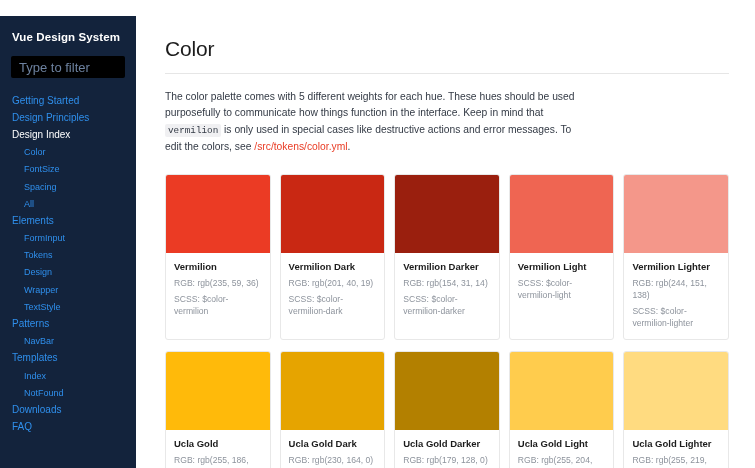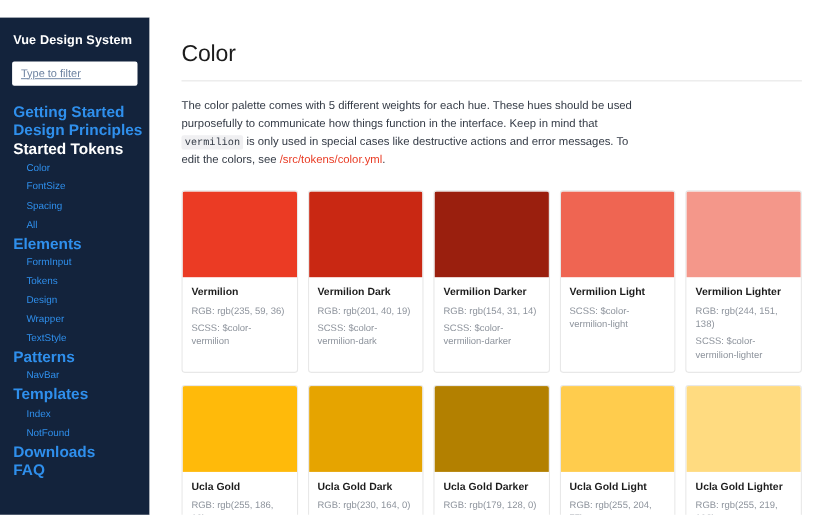--- a/index.html
+++ b/index.html
@@ -25,41 +25,40 @@
     font-size: 11.5px;
     font-weight: bold;
     padding: 2px 12px 0 12px;
     letter-spacing: .1px;
     line-height: 14px;
   }
   .filter-wrap { padding: 12px 11px 0 11px; }
   .filter-input {
     width: 114px;
     height: 22px;
-    background: #ffffff;
+    background: #000000;
     border: none;
     border-radius: 2px;
     color: #7e92ad;
-    font-size: 10px;
+    font-size: 13px;
     font-family: "Liberation Sans", sans-serif;
     padding: 0 8px;
     outline: none;
     display: block;
-    text-decoration: underline;
   }
   .filter-input::placeholder { color: #6d82a0; }
 
   .nav { padding: 14px 0 0 0; }
   .nav-item {
     display: block;
-    font-size: 14px;
+    font-size: 10px;
     line-height: 10px;
     padding: 3.6px 12px;
     color: #2f8fec;
-    font-weight: bold;
+    font-weight: normal;
     text-decoration: none;
     white-space: nowrap;
   }
   .nav-item.plain { color: #ffffff; }
   .nav-item.sub {
     padding-left: 24px;
     font-weight: normal;
     font-size: 9px;
     color: #2f8fec;
   }
@@ -142,21 +141,21 @@
 <div class="app">
 
   <aside class="sidebar">
     <div class="brand">Vue Design System</div>
     <div class="filter-wrap">
       <input class="filter-input" type="text" placeholder="Type to filter" style="">
     </div>
     <nav class="nav">
         <a href="#" class="nav-item">Getting Started</a>
         <a href="#" class="nav-item">Design Principles</a>
-        <a href="#" class="nav-item plain">Started Tokens</a>
+        <a href="#" class="nav-item plain">Design Index</a>
         <a href="#" class="nav-item sub">Color</a>
         <a href="#" class="nav-item sub">FontSize</a>
         <a href="#" class="nav-item sub">Spacing</a>
         <a href="#" class="nav-item sub">All</a>
         <a href="#" class="nav-item">Elements</a>
         <a href="#" class="nav-item sub">FormInput</a>
         <a href="#" class="nav-item sub">Tokens</a>
         <a href="#" class="nav-item sub">Design</a>
         <a href="#" class="nav-item sub">Wrapper</a>
         <a href="#" class="nav-item sub">TextStyle</a>

